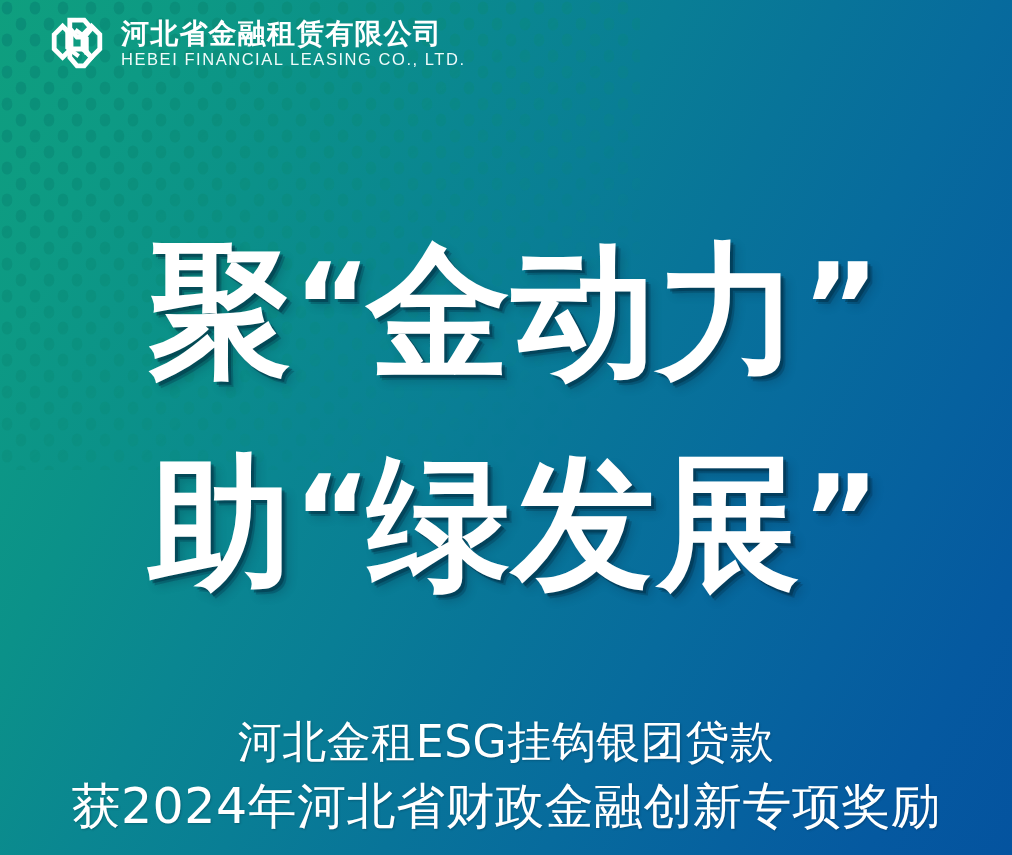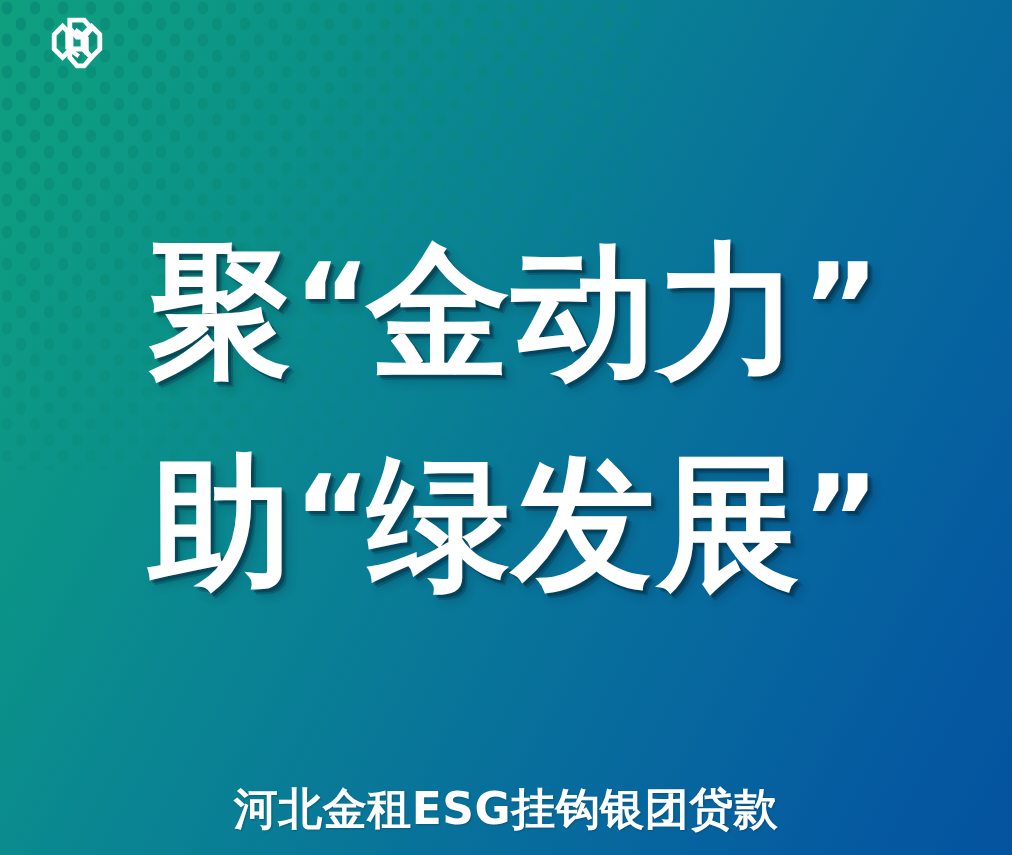--- a/index.html
+++ b/index.html
@@ -125,21 +125,20 @@
     color: #ffffff;
     font-family: "DejaVu Sans", "Liberation Sans", sans-serif;
     font-weight: 400;
     white-space: nowrap;
     text-shadow: 1px 1px 2px rgba(0,35,55,.30);
   }
   .sub-line-1 {
     font-size: 44px;
     line-height: 1.45;
     letter-spacing: 0.5px;
-    font-weight: bold;
   }
   .sub-line-2 {
     font-size: 49px;
     line-height: 1.38;
     letter-spacing: 0.5px;
   }
 </style>
 </head>
 <body>
 
@@ -172,28 +171,33 @@
         <path d="M38 12 L62 12 L74 26 L62 40 L50 40 L38 26 Z"></path>
         <path d="M38 60 L62 60 L74 74 L62 88 L50 88 L38 74 Z"></path>
         <path d="M12 36 L26 22 L40 36 L40 60 L26 74 L12 60 Z"></path>
         <path d="M60 36 L74 22 L88 36 L88 60 L74 74 L60 60 Z"></path>
       </g>
       <g fill="none" stroke="#ffffff" stroke-width="7" stroke-linecap="square">
         <path d="M34 34 L34 58 L50 70"></path>
         <path d="M66 66 L66 42 L50 30"></path>
       </g>
     </svg>
+    <div class="brand-text">
+      <div class="brand-cn">河北省金融租赁有限公司</div>
+      <div class="brand-en">HEBEI FINANCIAL LEASING CO., LTD.</div>
+    </div>
   </div>
 
   <div class="headline">
     <div class="hl-line">
       <span>聚</span><span class="q">“</span><span>金动力</span><span class="q">”</span>
     </div>
     <div class="hl-line">
       <span>助</span><span class="q">“</span><span>绿发展</span><span class="q">”</span>
     </div>
   </div>
 
   <div class="subtitle">
     <div class="sub-line sub-line-1">河北金租ESG挂钩银团贷款</div>
+    <div class="sub-line sub-line-2">获2024年河北省财政金融创新专项奖励</div>
   </div>
 
 </div>
 
 </body></html>

